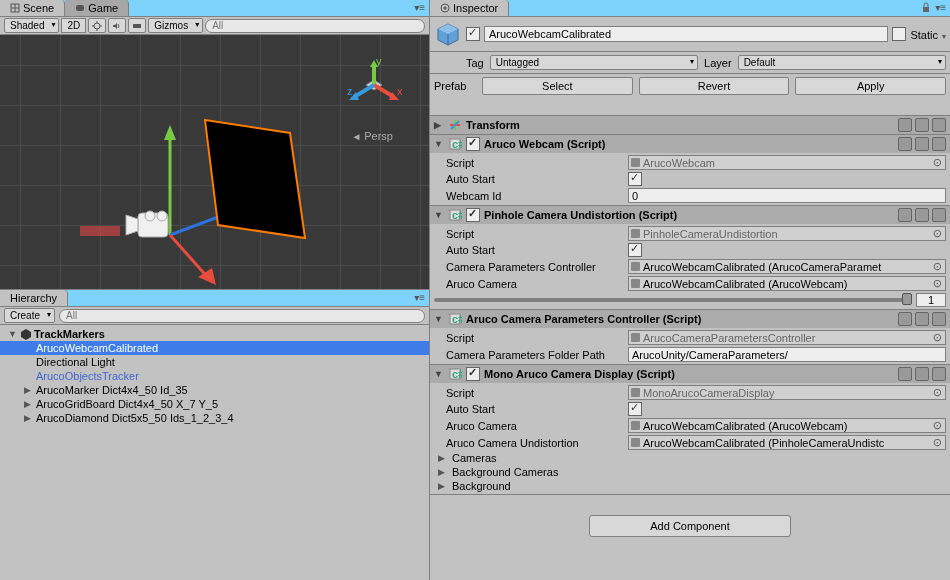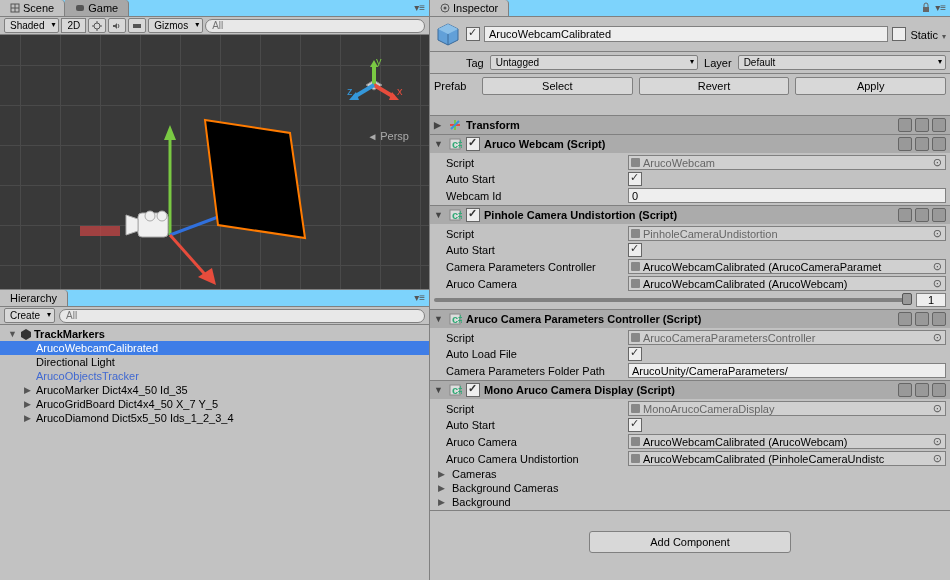--- a/index.html
+++ b/index.html
@@ -19,21 +19,21 @@
 .scene-toolbar { height: 18px; background: #c2c2c2; border-bottom: 1px solid #808080; display: flex; align-items: center; padding: 0 4px; gap: 2px; }
 .dropdown { background: #d8d8d8; border: 1px solid #808080; padding: 1px 14px 1px 5px; border-radius: 2px; position: relative; font-size: 10px; }
 .dropdown::after { content: '▾'; position: absolute; right: 3px; top: 1px; font-size: 8px; }
 .btn2d { background: #d8d8d8; border: 1px solid #808080; padding: 1px 5px; font-size: 10px; }
 .icon-btn { width: 18px; height: 15px; background: #d8d8d8; border: 1px solid #808080; border-radius: 2px; display: flex; align-items: center; justify-content: center; }
 .search-box { flex: 1; background: #e8e8e8; border: 1px solid #808080; border-radius: 8px; padding: 0 6px; font-size: 10px; height: 14px; }
 
 
 .scene-view { flex: 1; background: #393939; position: relative; background-image: linear-gradient(#4a4a4a 1px, transparent 1px), linear-gradient(90deg, #4a4a4a 1px, transparent 1px); background-size: 40px 40px; background-position: -20px -10px; }
 .gizmo-cube { position: absolute; right: 20px; top: 20px; width: 70px; height: 70px; }
-.persp-label { position: absolute; right: 20px; top: 95px; color: #aaa; font-size: 10px; text-align: right; }
+.persp-label { position: absolute; right: 36px; top: 95px; color: #aaa; font-size: 10px; text-align: right; }
 .camera-icon { position: absolute; left: 120px; top: 170px; width: 60px; height: 40px; }
 .quad-shape { position: absolute; left: 200px; top: 80px; width: 120px; height: 130px; }
 .axis-arrows { position: absolute; left: 140px; top: 70px; }
 
 
 .hierarchy-panel { height: 291px; border-top: 1px solid #808080; display: flex; flex-direction: column; }
 .hierarchy-toolbar { height: 18px; background: #c2c2c2; border-bottom: 1px solid #808080; display: flex; align-items: center; padding: 0 4px; gap: 4px; }
 .hierarchy-list { flex: 1; background: #c2c2c2; overflow: auto; padding: 2px 0; }
 .tree-item { padding: 1px 4px 1px 8px; display: flex; align-items: center; gap: 2px; cursor: pointer; }
 .tree-item.scene-root { font-weight: bold; }
@@ -418,26 +418,20 @@
             </div>
           </div>
           <div class="component-body">
             <div class="prop-row">
               <div class="prop-label">Script</div>
               <div class="prop-value">
                 <div class="prop-input obj readonly">ArucoCameraParametersController</div>
               </div>
             </div>
             <div class="prop-row">
-              <div class="prop-label">Auto Load File</div>
-              <div class="prop-value">
-                <div class="checkbox checked"></div>
-              </div>
-            </div>
-            <div class="prop-row">
               <div class="prop-label">Camera Parameters Folder Path</div>
               <div class="prop-value"><input class="prop-input" value="ArucoUnity/CameraParameters/" style=""></div>
             </div>
           </div>
         </div>
         <div class="component">
           <div class="component-header">
             <span class="arrow">▼</span>
             <span>
               <svg width="14" height="14">

